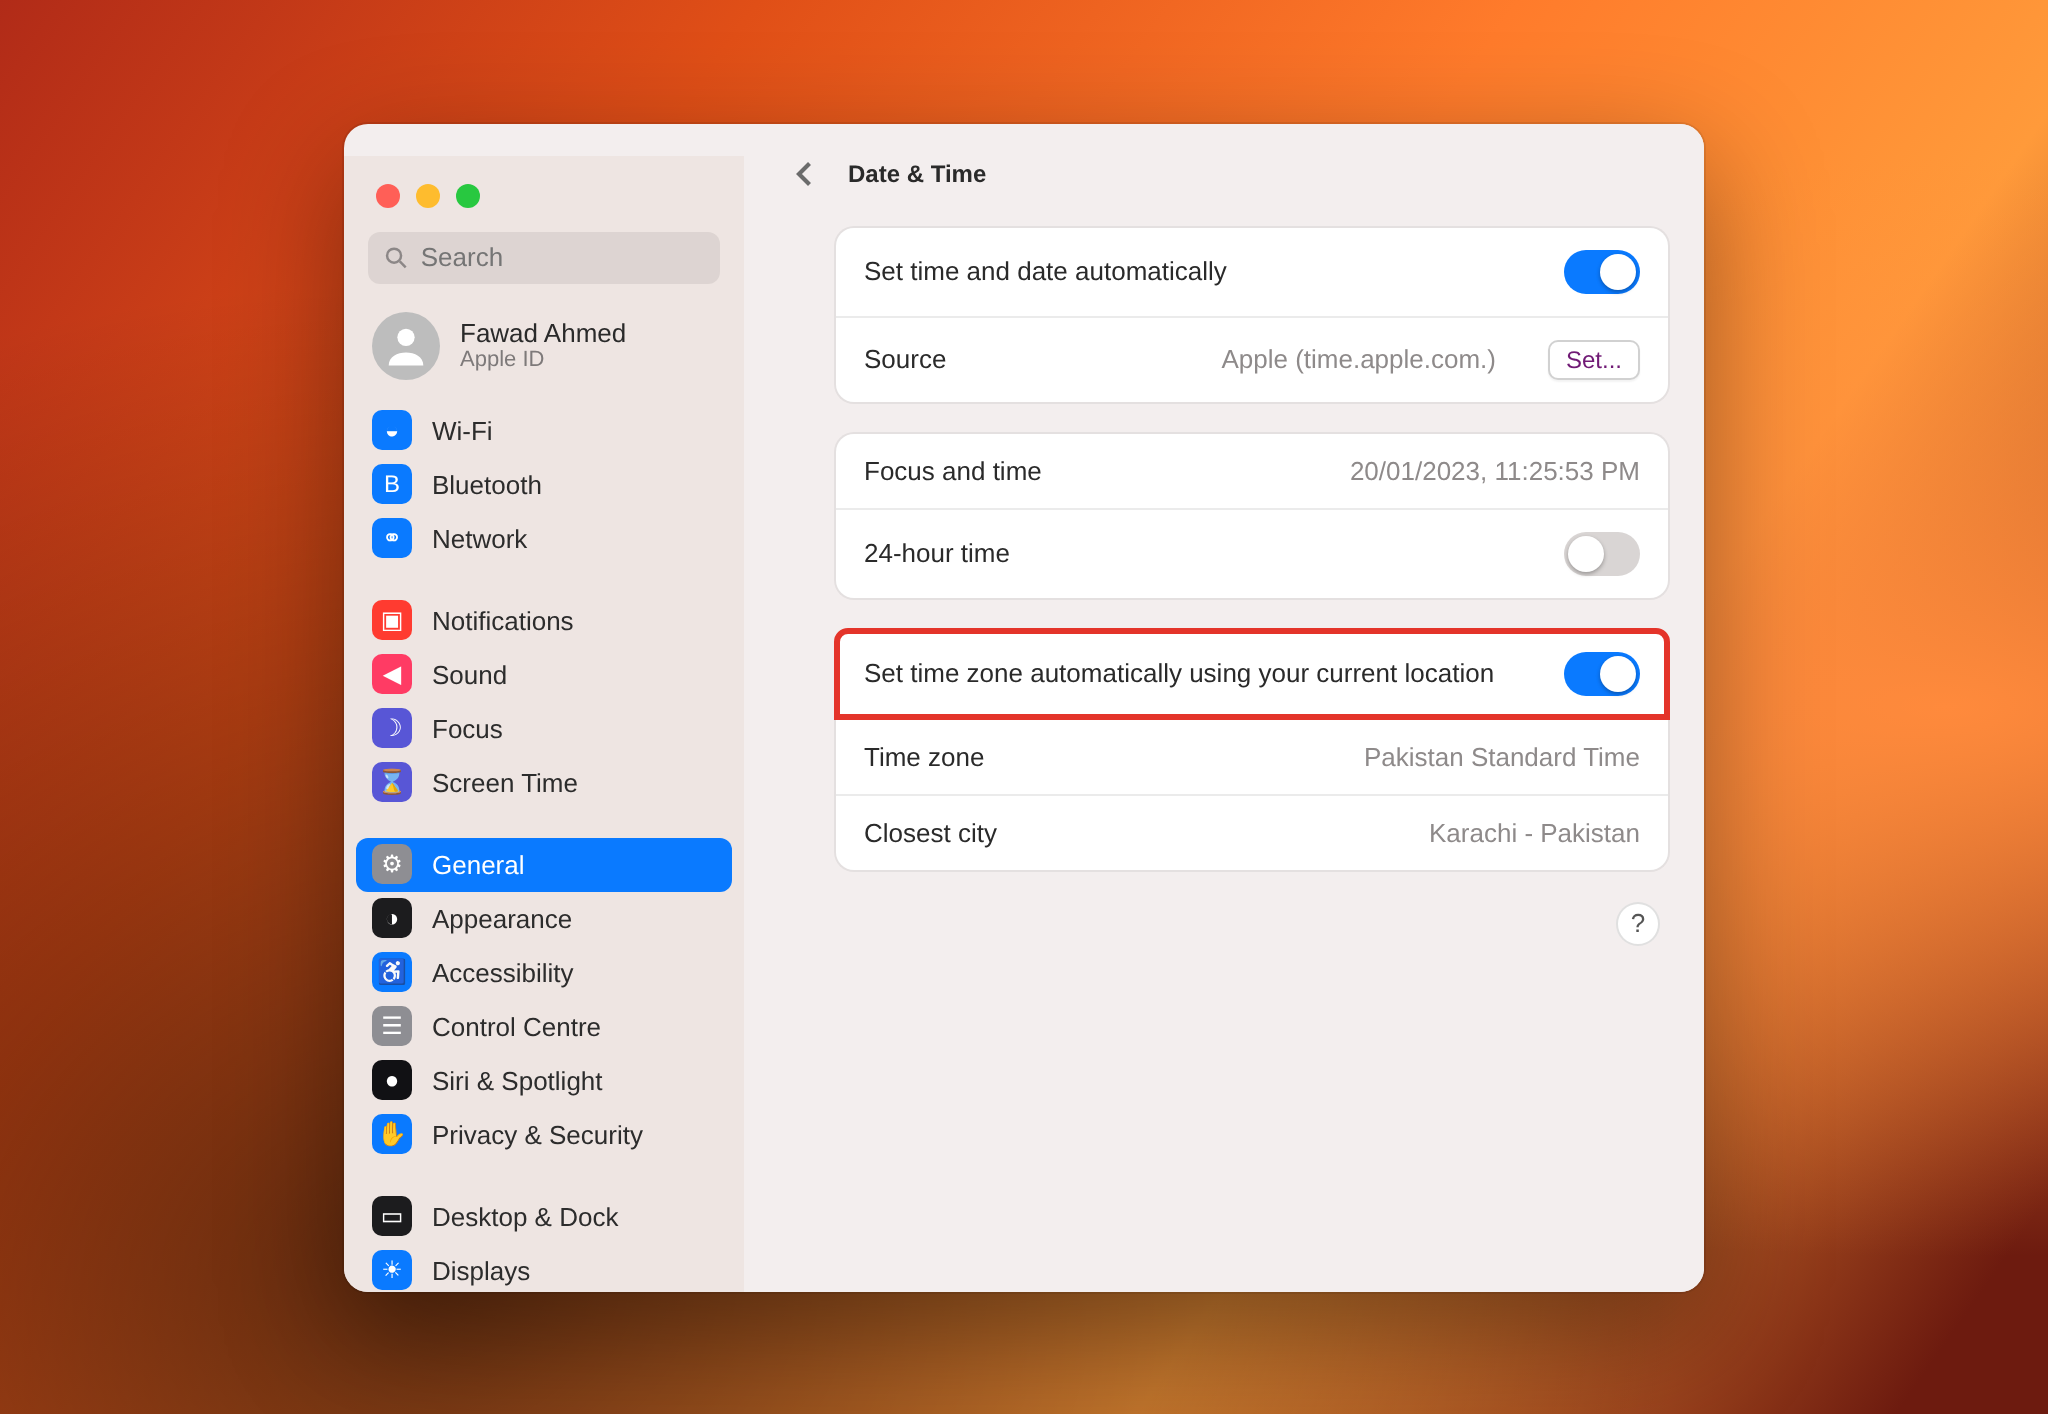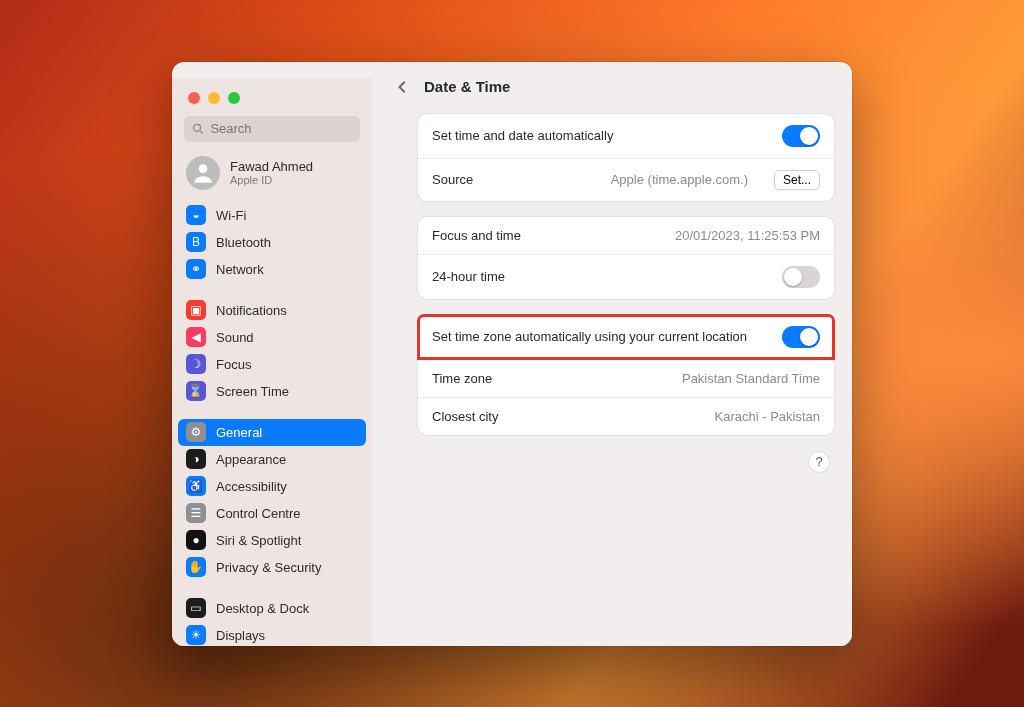--- a/index.html
+++ b/index.html
@@ -52,42 +52,42 @@
     color:#2c2c2c;
   }
   .side-item.selected { background:#0a7aff; color:#fff; }
   .sicon { width:20px; height:20px; border-radius:5px; display:flex; align-items:center; justify-content:center; flex:0 0 20px; }
   .sicon span { font-size:12px; color:#fff; }
   
   .main { flex:1; background:#f3eeee; display:flex; flex-direction:column; }
   .titlebar { height:50px; display:flex; align-items:center; gap:10px; padding:0 20px; }
   .back { width:22px; height:22px; display:flex; align-items:center; justify-content:center; color:#6b6b6b; }
   .back svg { width:14px; height:14px; stroke:#6b6b6b; fill:none; stroke-width:2.4; }
-  .title { font-weight:700; font-size:15px; color:#2a2a2a; }
+  .title { font-weight:700; font-size:12px; color:#2a2a2a; }
   .content { flex:1; padding: 2px 18px 14px 18px; overflow:auto; }
   .panel {
     background:#fff; border-radius:9px;
     box-shadow: 0 0 0 1px rgba(0,0,0,0.06);
     margin-bottom:16px;
     margin-left:28px;
   }
   .row {
     display:flex; align-items:center; justify-content:space-between;
     padding: 11px 14px; font-size:13px; color:#2a2a2a;
   }
   .row + .row { border-top:1px solid rgba(0,0,0,0.08); }
   .row .val { color:#8e8a8a; font-size:13px; }
   .row.highlight { outline:3px solid #e4342a; outline-offset:-2px; border-radius:6px 6px 0 0; }
   .tog { width:38px; height:22px; border-radius:11px; position:relative; }
   .tog::after { content:""; position:absolute; width:18px; height:18px; border-radius:50%; background:#fff; top:2px; box-shadow:0 1px 2px rgba(0,0,0,0.3); }
   .tog.on { background:#0a7aff; } .tog.on::after{ right:2px; }
   .tog.off { background:#d9d5d4; } .tog.off::after{ left:2px; }
   .btn {
     background:#fff; border:1px solid rgba(0,0,0,0.18); border-radius:5px;
-    padding:2px 8px; font-size:12px; color:#000000; box-shadow:0 1px 1px rgba(0,0,0,0.05);
+    padding:2px 8px; font-size:12px; color:#701a75; box-shadow:0 1px 1px rgba(0,0,0,0.05);
     margin-left:10px;
   }
   .srcwrap { display:flex; align-items:center;gap:16px; }
   .help { width:22px; height:22px; border-radius:50%; background:#fff; border:1px solid rgba(0,0,0,0.12); display:flex; align-items:center; justify-content:center; float:right; color:#555; font-size:13px; }
   .helpwrap{ display:flex; justify-content:flex-end; padding-right:4px;}
 </style>
 </head>
 <body>
 
 <div class="window">

